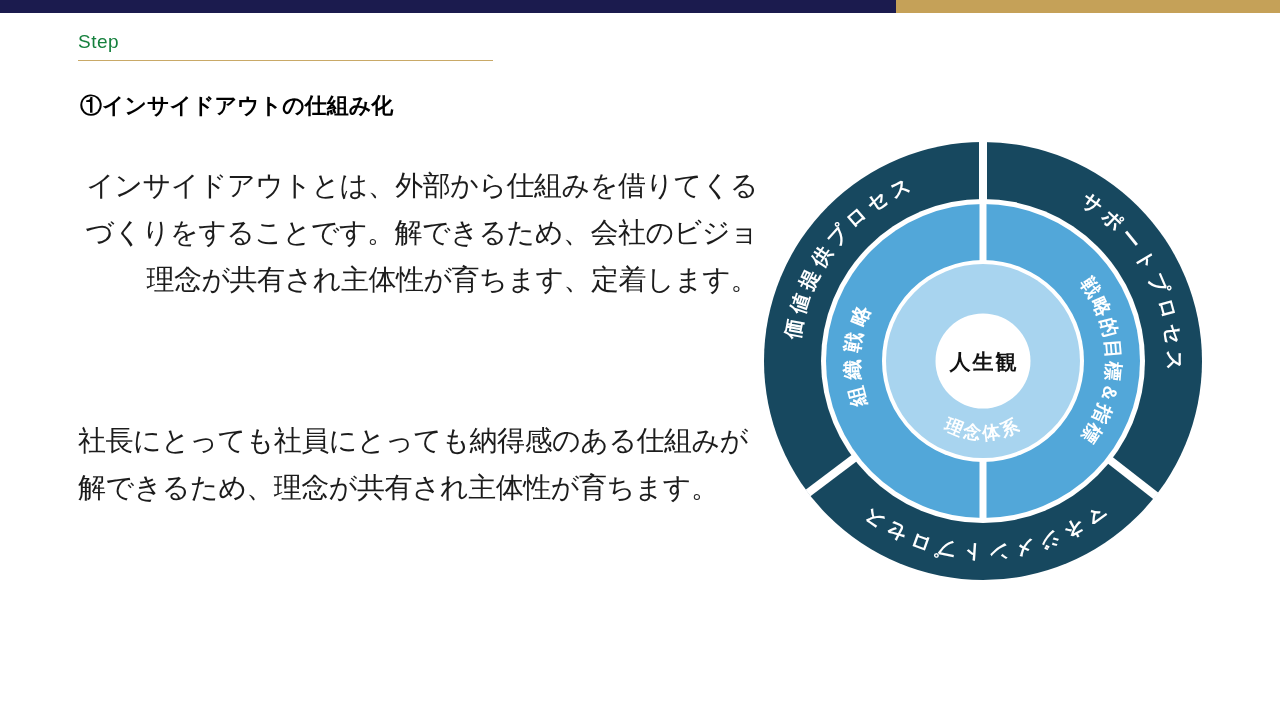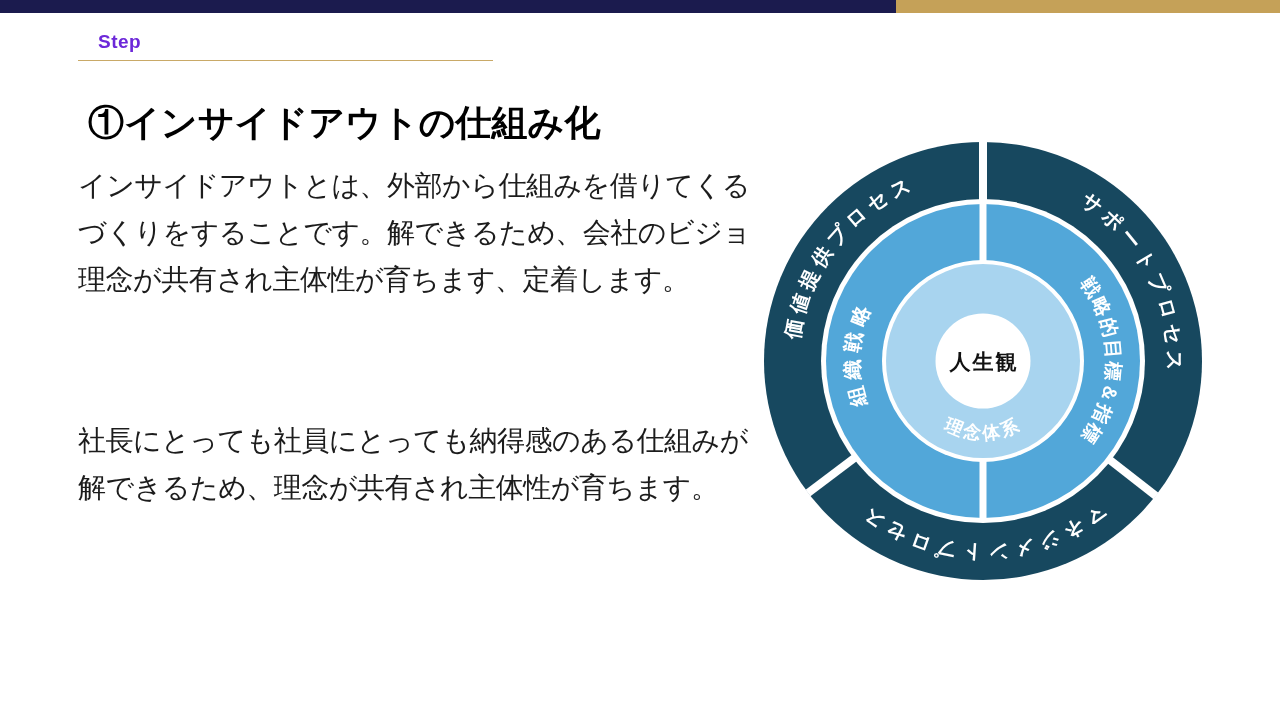--- a/index.html
+++ b/index.html
@@ -6,34 +6,34 @@
   .slide {
     position:relative; width:1280px; height:720px; background:#ffffff;
     overflow:hidden; font-family:"Liberation Sans", sans-serif;
   }
   .topbar { position:absolute; top:0; left:0; width:1280px; height:13px; display:flex; }
   .topbar-navy { width:896px; height:100%; background:#1B1B4E; }
   .topbar-gold { flex:1; height:100%; background:#C5A158; }
 
   .step {
     position:absolute; left:78px; top:31px;
-    font-size:19px; font-weight:700; color:#6d28d9; letter-spacing:.5px;margin-left:20px;
+    font-size:19px; font-weight:400; color:#15803d; letter-spacing:.5px;
   }
   .step-underline {
     position:absolute; left:78px; top:60px; width:415px; height:1px; background:#C9A967;
   }
   .title {
-    position:absolute; left:76px; top:87px; margin:12px;
-    font-size:36px; font-weight:700; color:#000000;
+    position:absolute; left:76px; top:87px; margin:4px;
+    font-size:22px; font-weight:700; color:#000000;
   }
   .para {
     position:absolute; left:78px; width:680px;
     font-size:28px; line-height:47px; letter-spacing:-.5px; color:#1C1C1C;
   }
-  .para-1 { top:162px; }
+  .para-1 { top:162px;text-align:right; }
   .para-2 { top:417px; }
 
   .diagram { position:absolute; left:763px; top:141px; width:440px; height:440px; }
 
   .ring-label { fill:#ffffff; font-weight:700; font-family:"Liberation Sans", sans-serif; }
   .lbl-outer     { font-size:20px;  letter-spacing:5px; }
   .lbl-mid-left  { font-size:20px;  letter-spacing:6px; }
   .lbl-mid-right { font-size:19px;  letter-spacing:2px; }
   .lbl-inner     { font-size:18px;  letter-spacing:2.5px; }
   .lbl-center    { fill:#111111; font-weight:700; font-size:21px; letter-spacing:2px;

